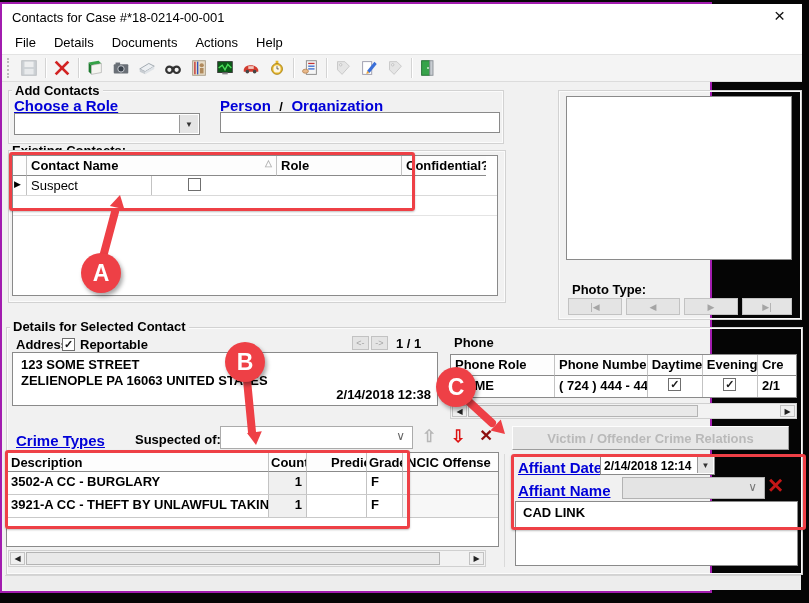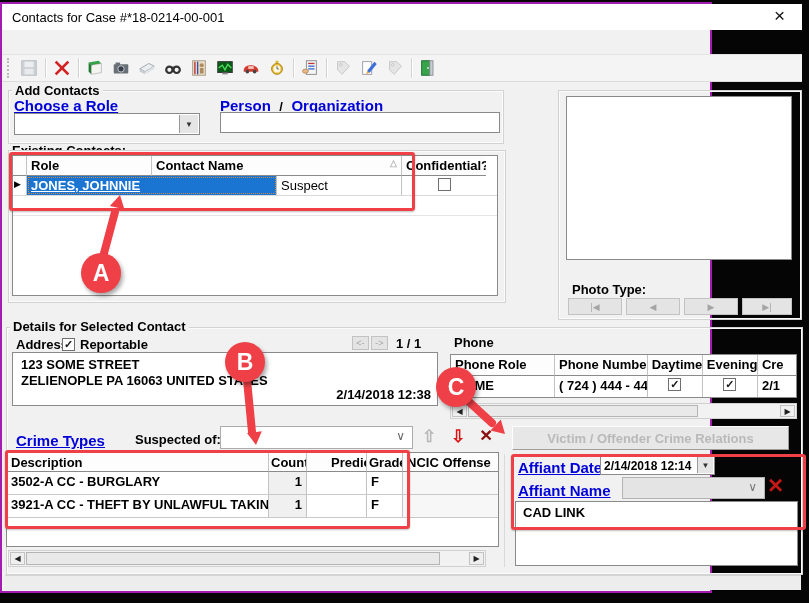--- a/index.html
+++ b/index.html
@@ -50,20 +50,27 @@
 <body>
 
 <div class="stage">
 <div class="abs window">
 
   <div class="abs titlebar">
     <div class="abs title-text">Contacts for Case #*18-0214-00-001</div>
     <div class="abs close-x">×</div>
   </div>
 
+  <div class="abs menubar">
+    <span class="menu-item">File</span>
+    <span class="menu-item">Details</span>
+    <span class="menu-item">Documents</span>
+    <span class="menu-item">Actions</span>
+    <span class="menu-item">Help</span>
+  </div>
 
   <div class="abs toolbar">
     <div class="grip"></div>
     <div class="tbtn" style="opacity:.55">
       <svg width="20" height="20" viewBox="0 0 22 22">
             <rect x="3" y="3" width="16" height="16" fill="#aeb6bd" stroke="#8a9096"></rect>
             <rect x="6" y="4" width="10" height="6" fill="#e8eaec"></rect>
             <rect x="6" y="12" width="10" height="6" fill="#dfe3e6"></rect>
           </svg>
     </div>
@@ -188,30 +195,29 @@
     <span class="lbl" style="padding:0 4px;">/</span>
     <span class="link">Organization</span>
   </div>
   <input class="abs input" style="left: 218px; top: 108px; width: 280px; height: 21px;" value="">
 
   <div class="abs lbl" style="left:10px;top:139px;">Existing Contacts:</div>
   <div class="abs gbox" style="left:6px;top:146px;width:496px;height:151px;"></div>
   <div class="abs grid" style="left:10px;top:151px;width:486px;height:141px;">
     <div class="grow ghead" style="height:20px;">
       <div class="gcell" style="width:14px;"></div>
-      <div class="gcell" style="width:125px;">Role</div>
       <div class="gcell" style="width:250px;display:flex;">
         <span>Contact Name</span>
         <span style="margin-left:auto;color:#b5b5b5;font-size:9px;">△</span>
       </div>
+      <div class="gcell" style="width:125px;">Role</div>
       <div class="gcell" style="width:84px;border-right:none;">Confidential?</div>
     </div>
     <div class="grow" style="height:19px;border-bottom:1px solid #d9d9d9;">
       <div class="gcell" style="width:14px;padding:3px 1px;font-size:9px;">▶</div>
-      <div class="gcell selcell" style="width:250px;">JONES, JOHNNIE</div>
       <div class="gcell" style="width:125px;">Suspect</div>
       <div class="gcell" style="width:84px;border-right:none;display:flex;justify-content:center;">
         <div class="cb"></div>
       </div>
     </div>
     <div class="grow" style="height:19px;border-bottom:1px solid #e4e4e4;"></div>
   </div>
 
   <div class="abs gbox" style="left:556px;top:86px;width:242px;height:228px;"></div>
   <div class="abs" style="left:564px;top:92px;width:226px;height:164px;background:#fff;border:1px solid #8a8a8a;box-sizing:border-box;"></div>

